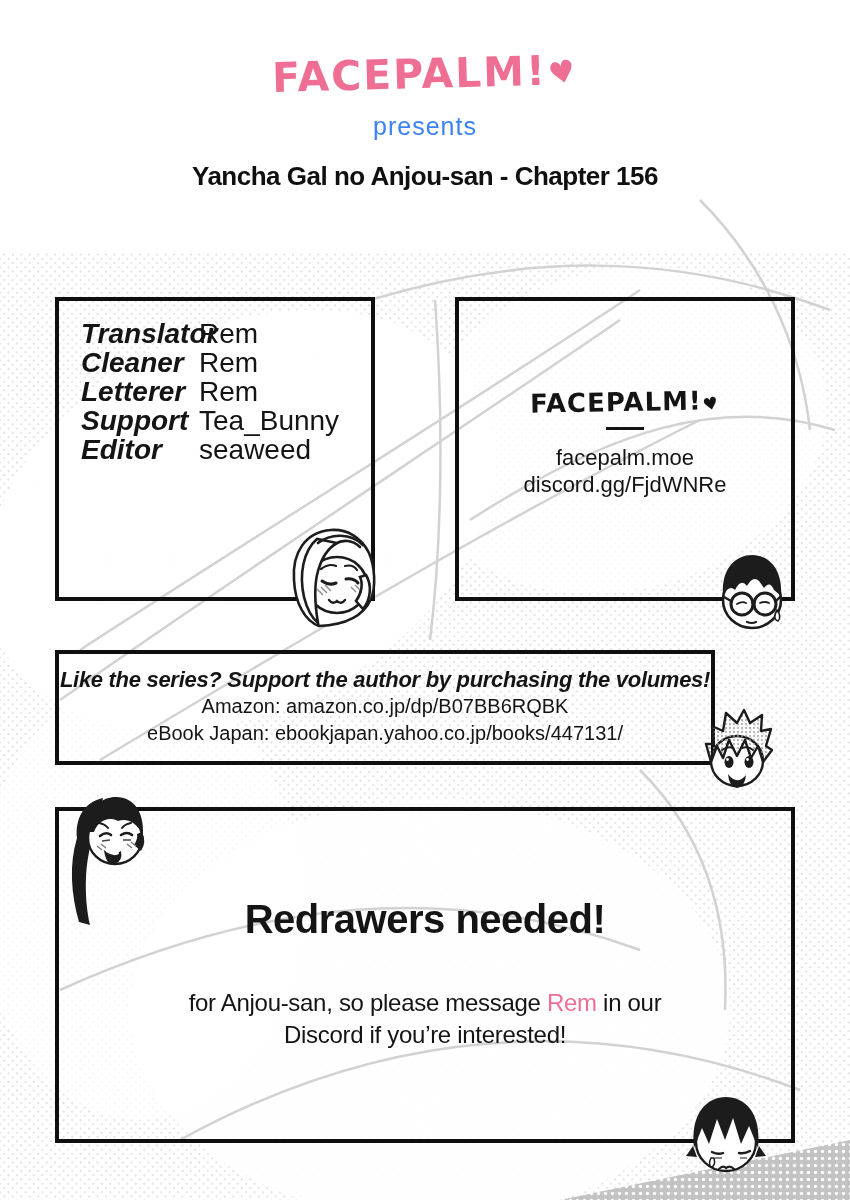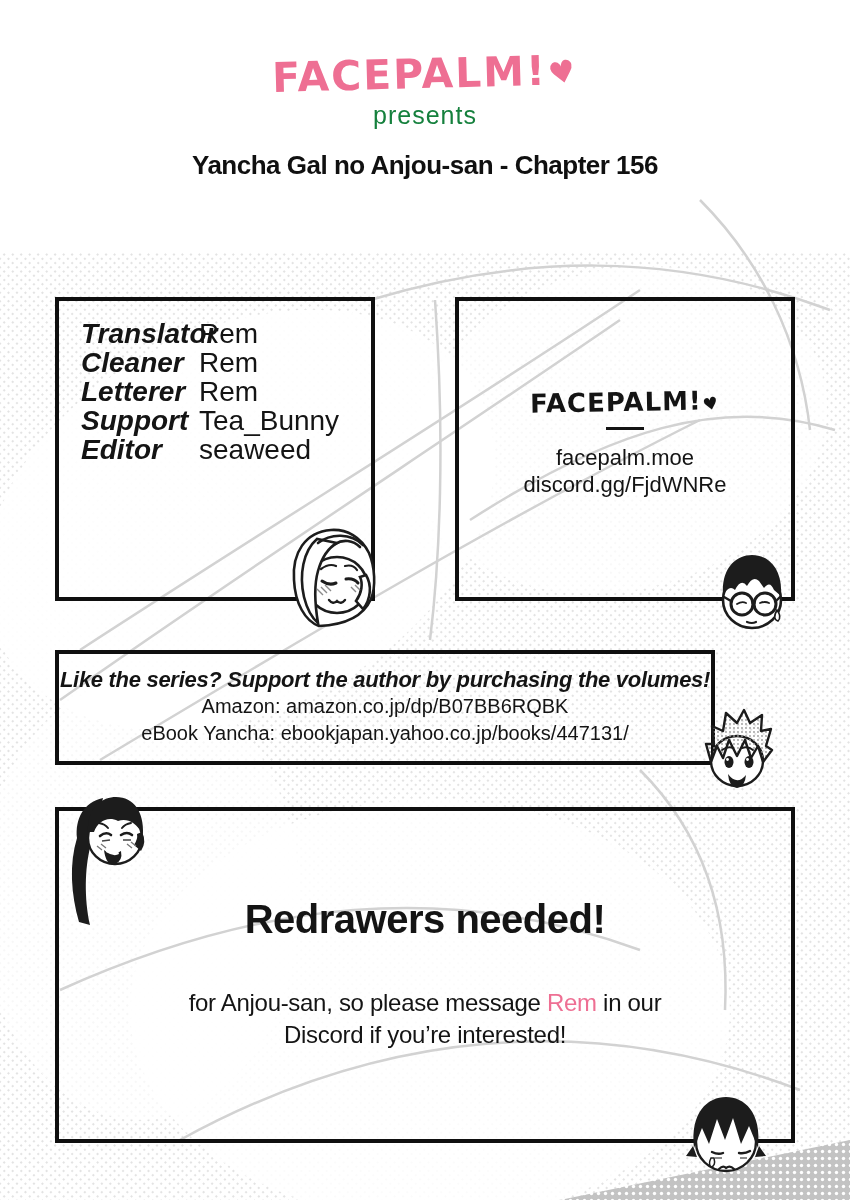--- a/index.html
+++ b/index.html
@@ -11,21 +11,21 @@
   .bg { position:absolute; left:0; top:0; z-index:0; }
 
   
   .hdr { position:absolute; top:50px; left:0; width:100%; text-align:center; z-index:2; }
   .logo-pink {
     display:inline-block; font-family:"DejaVu Sans", sans-serif;
     font-weight:800; font-size:41px; letter-spacing:2px; color:#ee6f93;
     transform:rotate(-1.5deg);
   }
   .logo-pink .heart { display:inline-block; font-size:30px; transform:rotate(-12deg) translateY(-2px); margin-left:2px; }
-  .presents { font-size:25px; letter-spacing:1px; color:#15803d; margin-top:3px; }
+  .presents { font-size:25px; letter-spacing:1px; color:#3b82f6; margin-top:14px; }
   .title { margin:20px 0 0 0; font-size:26px; font-weight:700; letter-spacing:-0.5px; color:#101010; }
   .author { font-size:22px; font-style:italic; margin-top:9px; color:#101010; }
 
   
   .box { position:absolute; border:4px solid #0f0f0f; box-sizing:border-box; background:transparent; z-index:1; }
   .credits-box { left:55px; top:297px; width:320px; height:304px; padding:18px 0 0 22px; }
   .credit-row { display:flex; font-size:28px; line-height:29px; }
   .credit-role { width:118px; font-weight:700; font-style:italic; }
   .credit-name { font-weight:400; }
 
@@ -125,21 +125,21 @@
     <div class="group-url">discord.gg/FjdWNRe</div>
   </section>
 
   <section class="box support-box">
     <div class="support-heading">Like the series? Support the author by purchasing the volumes!</div>
     <div class="support-line">
       <span>Amazon:</span>
       <span>amazon.co.jp/dp/B07BB6RQBK</span>
     </div>
     <div class="support-line">
-      <span>eBook Yancha:</span>
+      <span>eBook Japan:</span>
       <span>ebookjapan.yahoo.co.jp/books/447131/</span>
     </div>
   </section>
 
   <section class="box recruit-box">
     <div class="recruit-heading">Redrawers needed!</div>
     <div class="recruit-text">
       <br>
       <span>for Anjou-san, so please message </span><span class="rem">Rem</span><span> in our</span><br>
       <span>Discord if you’re interested!</span>

